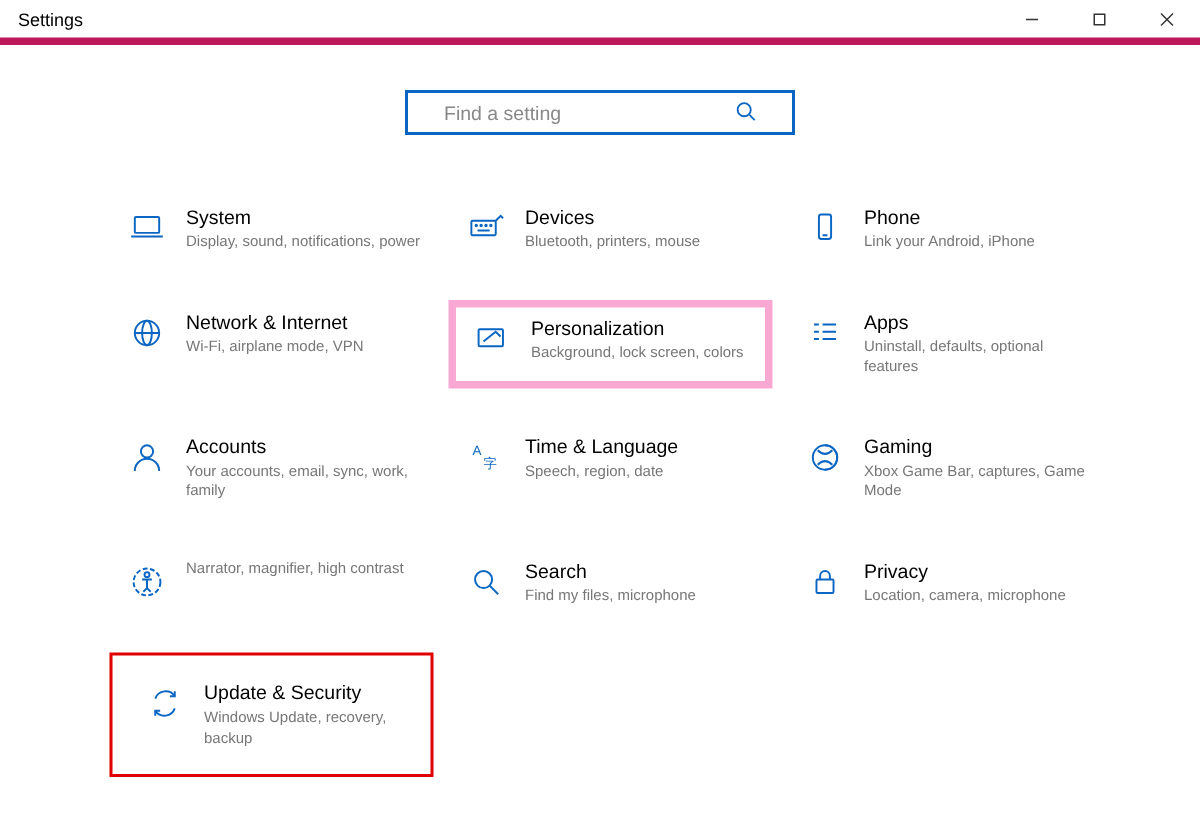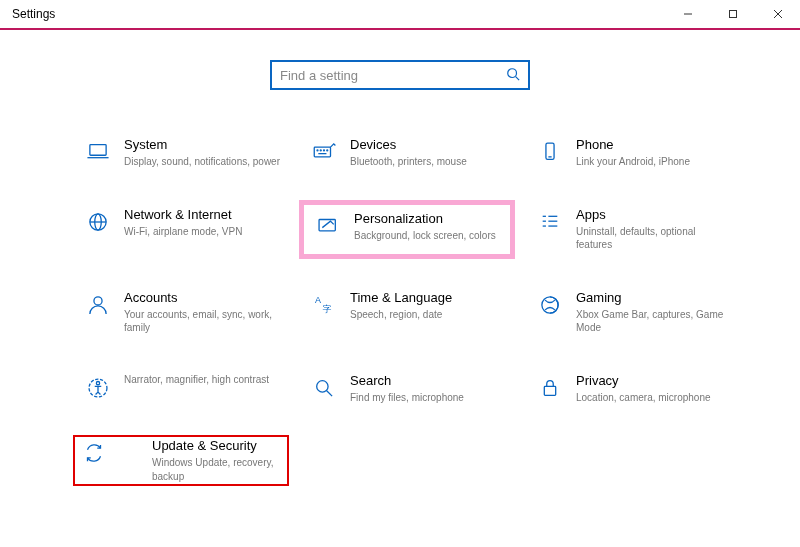--- a/index.html
+++ b/index.html
@@ -10,21 +10,21 @@
     width: 800px;
     height: 547px;
     overflow: hidden;
     color: #000;
   }
   .titlebar {
     display: flex;
     align-items: center;
     height: 30px;
     padding-left: 12px;
-    border-bottom: 2px solid #be185d;
+    border-bottom: 5px solid #be185d;
     font-size: 12px;
   }
   .titlebar .title { flex: 0 0 auto; }
   .titlebar .spacer { flex: 1; }
   .win-btn {
     width: 45px;
     height: 30px;
     display: flex;
     align-items: center;
     justify-content: center;
@@ -40,21 +40,21 @@
     display: flex;
     justify-content: center;
     margin-bottom: 40px;
   }
   .search {
     width: 260px;
     height: 30px;
     border: 2px solid #0a66c2;
     display: flex;
     align-items: center;
-    padding: 0 8px;
+    padding: 0 24px;
   }
   .search input {
     flex: 1;
     border: none;
     outline: none;
     font-size: 13px;
     color: #666;
   }
   .search input::placeholder { color: #888; }
   .search .si { color: #0a66c2; font-size: 13px; }
@@ -71,22 +71,21 @@
     display: flex;
     align-items: flex-start;
     padding: 6px;
     border: 1px solid transparent;
   }
   .tile.highlighted-border {
     border: 5px solid #f9a8d4;
   }
   .tile.red-box {
     border: 2px solid #e00000;
-    padding: 1px;
-    gap: 32px;
+    padding: 17px;
   }
   .tile .icon {
     width: 36px;
     flex: 0 0 36px;
     display: flex;
     justify-content: center;
     padding-top: 2px;
     color: #0a66c2;
   }
   .tile .icon svg { width: 26px; height: 26px; stroke: #0a66c2; fill: none; stroke-width: 1.6; }

